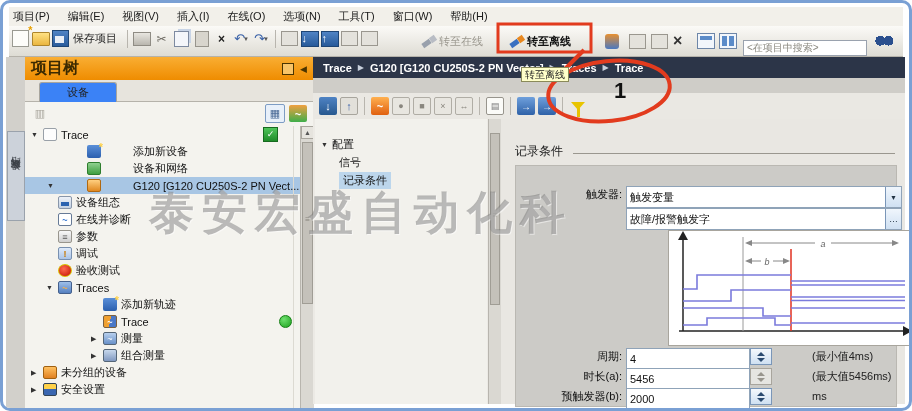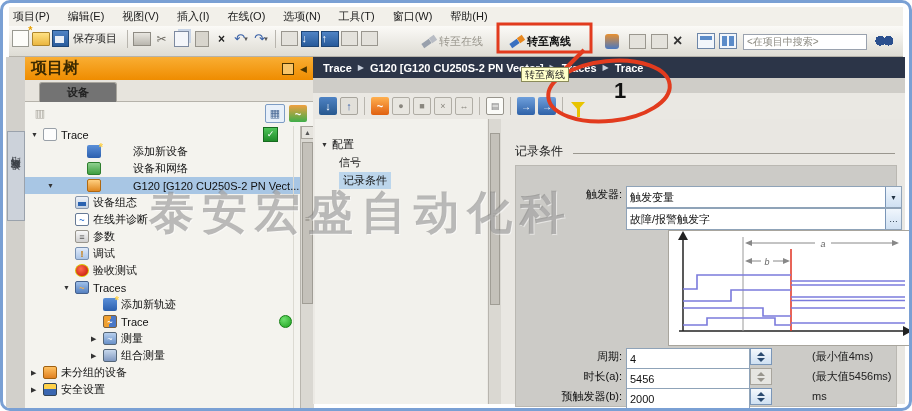--- a/index.html
+++ b/index.html
@@ -35,43 +35,43 @@
   .plug.off::before{background:#98a0ac;} .plug.off::after{background:#b8bcc4;}
   .tbtext{font-size:11px;white-space:nowrap;}
   #go-online{left:412px;color:#9b988f;}
   #go-offline{left:500px;color:#111;font-weight:bold;}
   #diagicon{left:596px;} #win1{left:620px;} #win2{left:642px;} #closew{left:664px;color:#333;font-weight:bold;}
   #split1{left:688px;} #split2{left:710px;}
   .splitic{width:16px;height:14px;border:1px solid #6d86a8;background:#f2f6fb;position:relative;}
   .splitic::before{content:"";position:absolute;left:2px;top:2px;right:2px;height:4px;background:#5b8bc8;}
   .splitic.v::before{width:5px;height:auto;bottom:2px;right:auto;}
   .splitic.v::after{content:"";position:absolute;right:2px;top:2px;bottom:2px;width:5px;background:#5b8bc8;}
-  #searchbox{left:734px;top:8px;width:124px;height:16px;font-size:10px;color:#8a887f;border:1px solid #9aa2ae;background:#fff;padding:0 3px;box-sizing:border-box;}
+  #searchbox{left:734px;top:14px;width:124px;height:16px;font-size:10px;color:#8a887f;border:1px solid #9aa2ae;background:#fff;padding:0 3px;box-sizing:border-box;}
   #binoc{left:866px;top:5px;width:18px;height:16px;position:absolute;background:radial-gradient(circle at 30% 60%,#2a4f8e 5px,transparent 5px),radial-gradient(circle at 75% 60%,#2a4f8e 5px,transparent 5px);}
   .persico{width:14px;height:15px;background:linear-gradient(#e89030,#4a78c0);border-radius:3px;}
   
   #lstrip{left:3px;top:54px;width:19px;height:351px;background:#d2d0cb;}
   #vtab{position:absolute;left:1px;top:74px;width:16px;height:88px;background:#ccd2da;border:1px solid #9aa2ac;display:flex;align-items:center;justify-content:center;}
   #vtab span{writing-mode:vertical-rl;transform:rotate(180deg);font-size:10px;color:#3a3f46;letter-spacing:1px;}
   
   #ptree{left:22px;top:54px;width:288px;height:351px;background:#f4f3ee;border-right:1px solid #9b988f;}
   #phead{position:absolute;left:0;top:0;right:0;height:23px;background:linear-gradient(#f9ae33,#ef8c00);display:flex;align-items:center;padding:0 6px;box-sizing:border-box;}
   #phead .t{font-size:16px;font-weight:bold;color:#3c2a00;flex:1;}
   .hico{font-size:9px;color:#4a3400;margin-left:6px;}
   .pinbox{width:10px;height:10px;border:1px solid #4a3400;background:#f8c468;}
   #ptabs{position:absolute;left:0;top:23px;right:0;height:21px;background:#e7e4dd;border-bottom:1px solid #b5b2aa;}
-  #tab-dev{position:absolute;left:14px;top:2px;width:76px;height:19px;background:#737373;border:1px solid #a8a59d;border-bottom:none;border-radius:3px 3px 0 0;font-size:11px;font-weight:bold;color:#222;display:flex;align-items:center;justify-content:center;}
+  #tab-dev{position:absolute;left:14px;top:2px;width:76px;height:19px;background:#3b82f6;border:1px solid #a8a59d;border-bottom:none;border-radius:3px 3px 0 0;font-size:11px;font-weight:normal;color:#222;display:flex;align-items:center;justify-content:center;}
   #ttools{position:absolute;left:0;top:44px;right:0;height:25px;display:flex;align-items:center;padding:0 6px;box-sizing:border-box;}
   .tti{width:18px;height:17px;border-radius:2px;display:flex;align-items:center;justify-content:center;font-size:11px;}
   #tt-left{color:#a8a59c;}
   #tt-view{margin-left:auto;border:1px solid #7d9cc4;background:#e8f0fa;color:#4a6a96;}
   #tt-sync{background:linear-gradient(#f0a040,#3fae4a);color:#fff;margin-left:4px;font-weight:bold;}
   #treebody{position:absolute;left:0;top:69px;right:13px;bottom:0;overflow:hidden;}
   .trow{display:flex;align-items:center;height:17px;font-size:11px;color:#111;white-space:nowrap;}
-  .lv0{padding-left:6px;}.lv1{padding-left:22px;gap:28px;}.lv2{padding-left:38px;}.lv3{padding-left:66px;}
+  .lv0{padding-left:6px;}.lv1{padding-left:22px;gap:28px;}.lv2{padding-left:21px;}.lv3{padding-left:66px;}
   .tw{width:12px;font-size:7px;color:#333;flex:none;}
   .tw.open::before{content:"▼";} .tw.closed::before{content:"▶";}
   .ti{width:14px;height:13px;margin-right:4px;flex:none;border-radius:2px;position:relative;font-size:9px;line-height:12px;text-align:center;color:#fff;box-sizing:border-box;}
   .i-proj{background:#fdfdfd;border:1px solid #99a0a8;}
   .i-addv,.i-addt{background:linear-gradient(#5a8fd8,#2b5fae);}
   .i-addv::after,.i-addt::after{content:"*";color:#ffd24a;position:absolute;top:-4px;right:-2px;font-size:11px;font-weight:bold;}
   .i-net{background:linear-gradient(#8fd08f,#3f9f3f);border:1px solid #2d7d2d;}
   .i-drive{background:linear-gradient(#ffd080,#e08820);border:1px solid #b06810;}
   .i-cfg{background:linear-gradient(#eef2f8,#c2d0e2);border:1px solid #8896aa;}
   .i-cfg::after{content:"";position:absolute;left:2px;bottom:2px;width:8px;height:4px;background:#2a62b0;}

